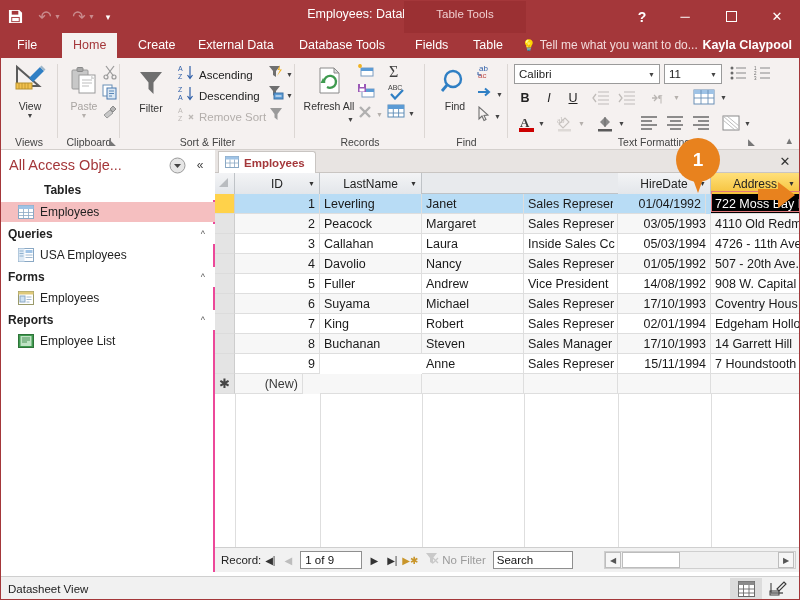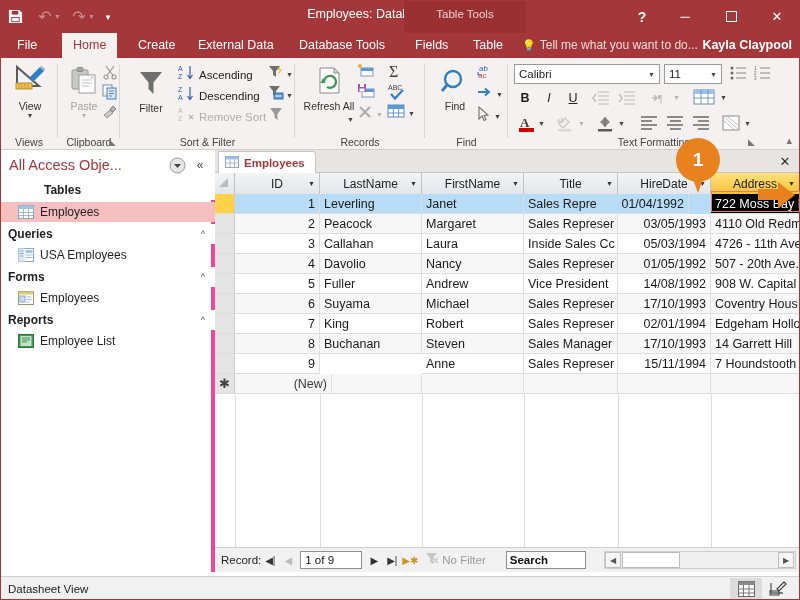--- a/index.html
+++ b/index.html
@@ -101,21 +101,21 @@
   .fontbox span { font-size: 11.5px; color: #222; padding-left: 4px; }
   .fontbox .fc { position: absolute; right: 4px; font-size: 7px; color: #444; }
   .fmtbtn {
     position: absolute; display: flex; align-items: center; justify-content: center;
     font-size: 12.5px; color: #222;
   }
 
   
   .navpane {
     position: absolute; top: 150px; left: 0; width: 215px; height: 422px;
-    background: #fff; border-right: 4px solid #ec4899;
+    background: #fff; border-right: 2px solid #ec4899;
   }
   .nav-header {
     position: absolute; top: 0; left: 0; width: 215px; height: 30px;
     display: flex; align-items: center; background: #fff;
   }
   .nav-title {
     font-size: 14.5px; color: #a4373a; padding-left: 9px; white-space: nowrap;
   }
   .nav-hbtn {
     position: absolute; display: flex; align-items: center; justify-content: center;
@@ -221,21 +221,21 @@
   .rn-box {
     width: 62px; height: 18px; background: #fff; border: 1px solid #8f8f8f;
     font-size: 11.5px; color: #111; display: flex; align-items: center; padding-left: 4px;
     margin: 0 3px;
   }
   .rn-filter { display: flex; align-items: center; margin-left: 6px; }
   .rn-filter .t { font-size: 11.5px; color: #9b9b9b; margin-left: 3px; }
   .rn-search {
     width: 80px; height: 18px; background: #fff; border: 1px solid #8f8f8f;
     font-size: 11.5px; color: #111; display: flex; align-items: center;
-    padding-left: 3px; margin-left: 20px; font-weight: bold;
+    padding-left: 3px; margin-left: 7px;
   }
   .hscroll {
     position: absolute; right: 4px; top: 3px; width: 192px; height: 18px;
     background: #f0f0f0; border: 1px solid #cfcfcf; display: flex; align-items: center;
   }
   .hs-arrow {
     width: 16px; height: 16px; display: flex; align-items: center; justify-content: center;
     font-size: 8px; color: #555; background: #f6f6f6; border: 1px solid #bdbdbd;
   }
   .hs-thumb {
@@ -832,45 +832,37 @@
       <div class="hdrrow">
         <div class="selh"></div>
         <div class="colh" style="left:20px; width:85px;">
           <span class="t">ID</span>
           <span class="dd">▼</span>
         </div>
         <div class="colh" style="left:105px; width:102px;">
           <span class="t">LastName</span>
           <span class="dd">▼</span>
         </div>
-        <div class="colh" style="left:207px; width:102px;">
-          <span class="t">FirstName</span>
-          <span class="dd">▼</span>
-        </div>
-        <div class="colh" style="left:309px; width:94px;">
-          <span class="t">Title</span>
-          <span class="dd">▼</span>
-        </div>
         <div class="colh" style="left:403px; width:93px;">
           <span class="t">HireDate</span>
           <span class="dd">▼</span>
         </div>
         <div class="colh hl" style="left:496px; width:89px;">
           <span class="t">Address</span>
           <span class="dd">▼</span>
         </div>
       </div>
 
       <div class="row sel" style="top:21px;">
         <div class="rowsel cur"></div>
         <div class="cell num" style="left:20px; width:85px; background:#b8dcf5;">1</div>
         <div class="cell" style="left:105px; width:102px; background:#b8dcf5;">Leverling</div>
         <div class="cell" style="left:207px; width:102px; background:#b8dcf5;text-align:right;">Janet</div>
         <div class="cell" style="left:309px; width:94px; background:#b8dcf5;">Sales Represer</div>
-        <div class="cell num" style="left:381px; width:93px; background:#b8dcf5;">01/04/1992</div>
+        <div class="cell num" style="left:398px; width:93px; background:#b8dcf5;">01/04/1992</div>
         <div class="cell sel-black" style="left:496px; width:89px;">722 Moss Bay B</div>
       </div>
 
       <div class="row alt" style="top:41px;">
         <div class="rowsel"></div>
         <div class="cell num" style="left:20px; width:85px;">2</div>
         <div class="cell" style="left:105px; width:102px;">Peacock</div>
         <div class="cell" style="left:207px; width:102px;">Margaret</div>
         <div class="cell" style="left:309px; width:94px;">Sales Represer</div>
         <div class="cell num" style="left:403px; width:93px;">03/05/1993</div>
@@ -943,21 +935,21 @@
         <div class="cell" style="left:207px; width:102px;">Anne</div>
         <div class="cell" style="left:309px; width:94px;">Sales Represer</div>
         <div class="cell num" style="left:403px; width:93px;">15/11/1994</div>
         <div class="cell" style="left:496px; width:89px;">7 Houndstooth</div>
       </div>
 
       <div class="row alt" style="top:201px;">
         <div class="rowsel">
           <span class="newrow-star">✱</span>
         </div>
-        <div class="cell num" style="left:20px; width:97px; color:#3a3a3a;">(New)</div>
+        <div class="cell num" style="left:20px; width:68px; color:#3a3a3a;">(New)</div>
         <div class="cell" style="left:105px; width:102px;"></div>
         <div class="cell" style="left:207px; width:102px;"></div>
         <div class="cell" style="left:309px; width:94px;"></div>
         <div class="cell" style="left:403px; width:93px;"></div>
         <div class="cell" style="left:496px; width:89px;"></div>
       </div>
 
       <div class="gridline-v" style="left:20px;  top:221px; height:176px;"></div>
       <div class="gridline-v" style="left:105px; top:221px; height:176px;"></div>
       <div class="gridline-v" style="left:207px; top:221px; height:176px;"></div>

